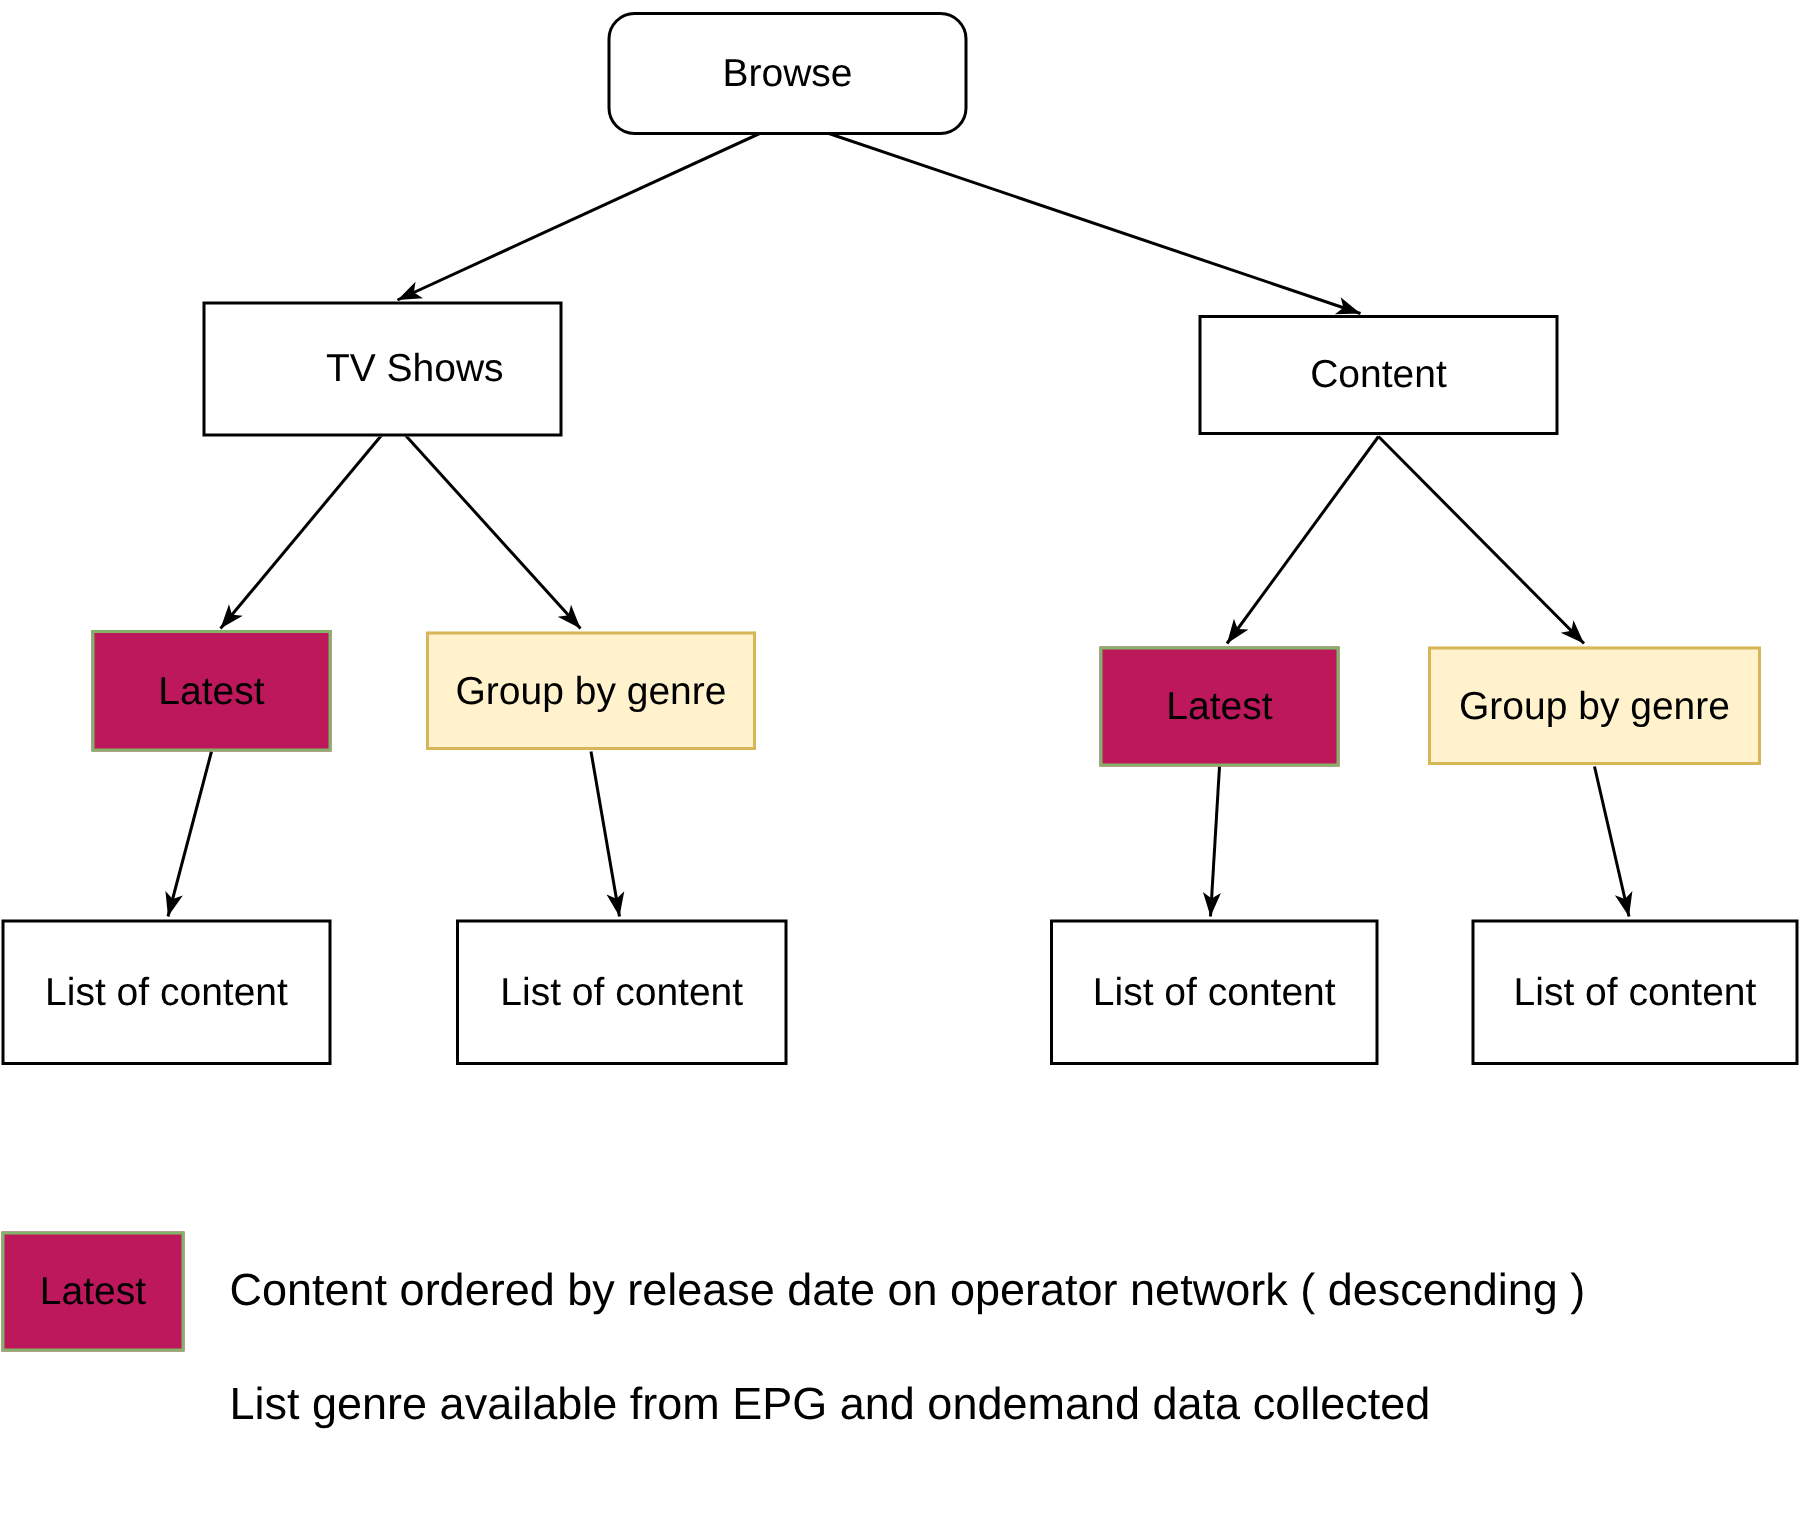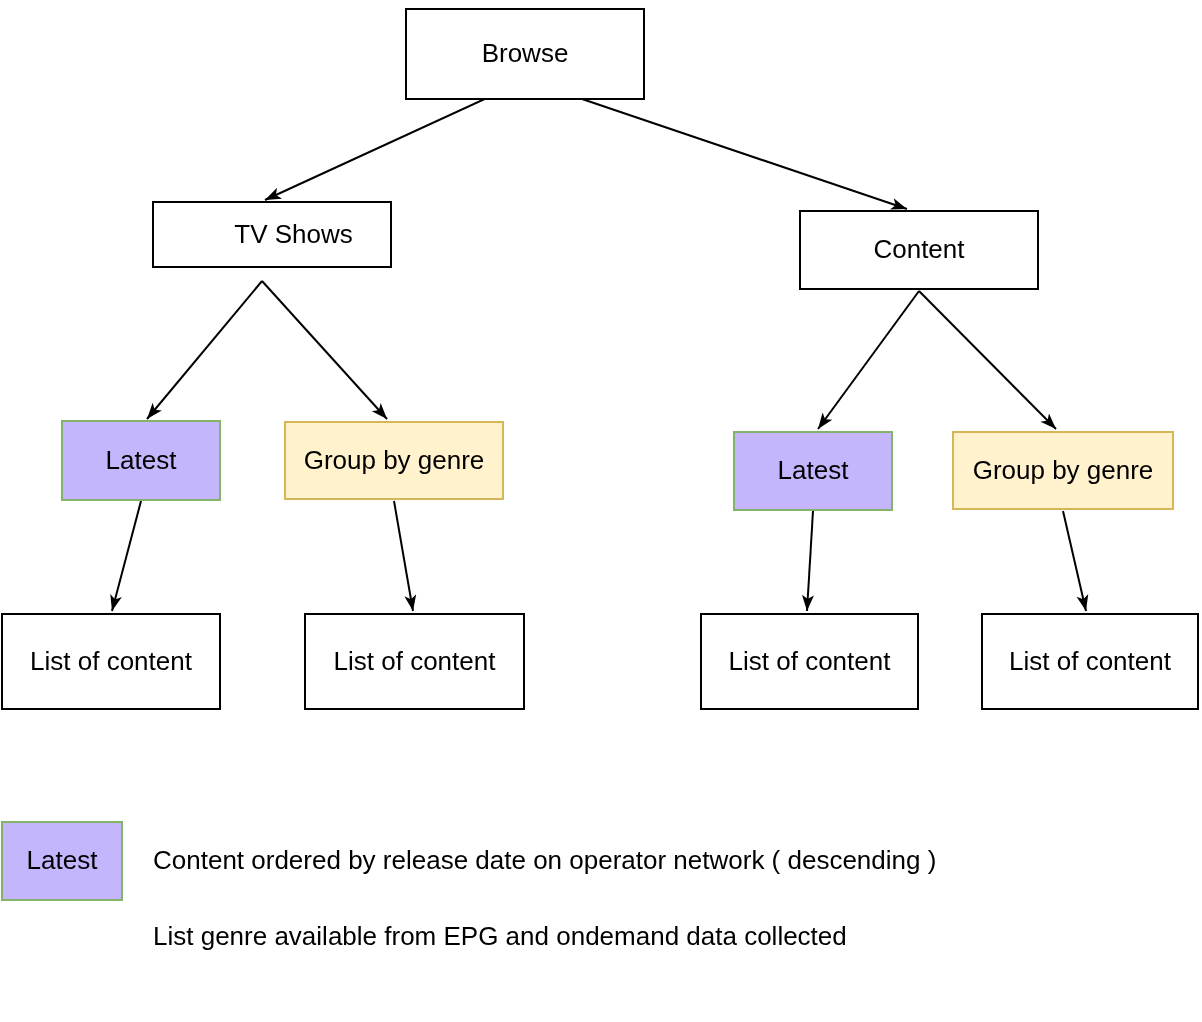--- a/index.html
+++ b/index.html
@@ -23,31 +23,31 @@
     border: 2px solid #000000;
     display: flex;
     align-items: center;
     justify-content: center;
     font-size: 26px;
     line-height: 1.2;
     white-space: nowrap;
     text-align: center;
   }
   .node.green {
-    background: #c4b5fd;
+    background: #be185d;
     border-color: #82b366;
   }
   .node.yellow {
     background: #fff2cc;
     border-color: #d6b656;
   }
   .legend-desc {
     position: absolute;
     left: 153px;
-    font-size: 26px;
+    font-size: 30px;
     line-height: 1.2;
     white-space: nowrap;
     display: flex;
     align-items: center;
     height: 80px;
   }
   #connectors {
     position: absolute;
     left: 0;
     top: 0;
@@ -76,23 +76,23 @@
     <line x1="262" y1="281" x2="147" y2="419" marker-end="url(#arrowhead)"></line>
     <line x1="262" y1="281" x2="387" y2="419" marker-end="url(#arrowhead)"></line>
     <line x1="141" y1="501" x2="112" y2="611" marker-end="url(#arrowhead)"></line>
     <line x1="394" y1="501" x2="413" y2="611" marker-end="url(#arrowhead)"></line>
     <line x1="919" y1="291" x2="818" y2="429" marker-end="url(#arrowhead)"></line>
     <line x1="919" y1="291" x2="1056" y2="429" marker-end="url(#arrowhead)"></line>
     <line x1="813" y1="511" x2="807" y2="611" marker-end="url(#arrowhead)"></line>
     <line x1="1063" y1="511" x2="1086" y2="611" marker-end="url(#arrowhead)"></line>
   </svg>
 
-  <div class="node" style="left:405px; top:8px; width:240px; height:92px;">Browse</div>
+  <div class="node" style="left:405px; top:8px; width:240px; height:82px;border-radius:18px;">Browse</div>
 
-  <div class="node" style="left:152px; top:201px; width:240px; height:67px;padding-left:43px;">TV Shows</div>
+  <div class="node" style="left:135px; top:201px; width:240px; height:90px;padding-left:43px;">TV Shows</div>
 
   <div class="node" style="left:799px; top:210px; width:240px; height:80px;">Content</div>
 
   <div class="node green" style="left:61px; top:420px; width:160px; height:81px;">Latest</div>
 
   <div class="node yellow" style="left:284px; top:421px; width:220px; height:79px;">Group by genre</div>
 
   <div class="node green" style="left:733px; top:431px; width:160px; height:80px;">Latest</div>
 
   <div class="node yellow" style="left:952px; top:431px; width:222px; height:79px;">Group by genre</div>

